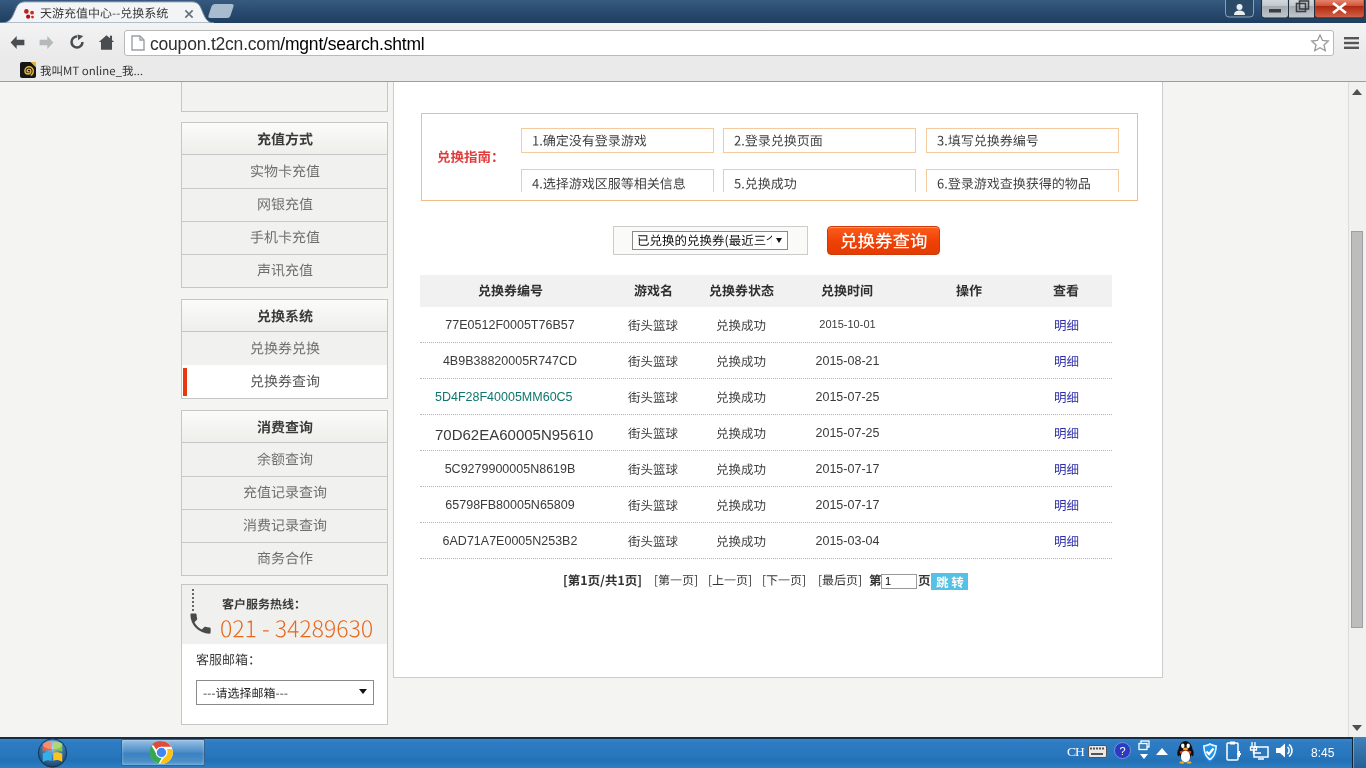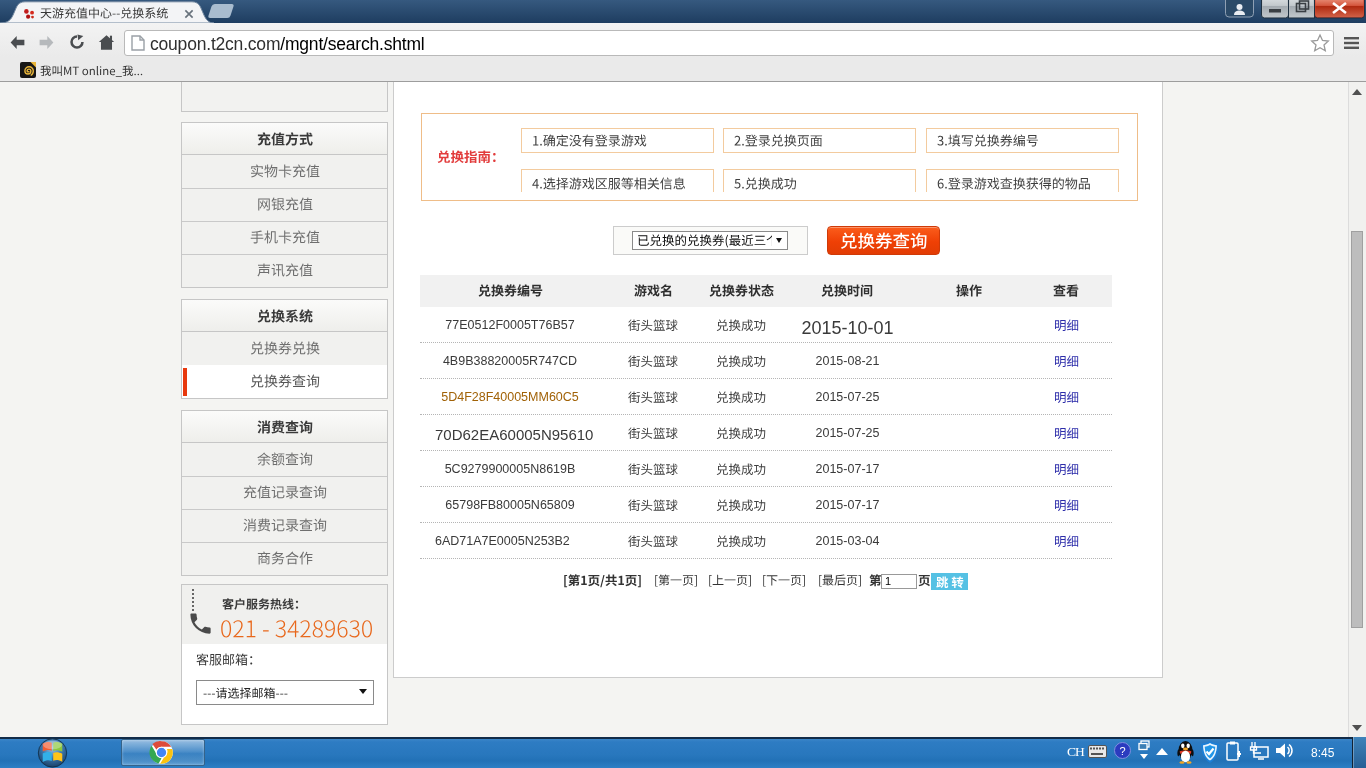--- a/index.html
+++ b/index.html
@@ -143,38 +143,38 @@
     <path fill="#2f2f2f" d="M324 660H662V711H324ZM324 534H662V584H324ZM61 836V941H940V836ZM437 30V142H53V246H321C244 323 135 389 24 425C49 448 84 492 101 520C136 506 171 489 205 470V790H788V463C823 483 859 499 896 513C912 483 948 438 974 415C861 381 749 320 669 246H949V142H556V30ZM230 455C309 406 380 345 437 275V426H556V274C616 345 691 407 773 455Z M1368 681H1731V725H1368ZM1368 606V563H1731V606ZM1368 800H1731V845H1368ZM1818 34C1648 62 1359 74 1113 74C1124 98 1134 137 1136 163C1214 164 1298 163 1382 160L1369 203H1124V293H1338L1319 336H1054V431H1268C1208 527 1128 610 1023 667C1046 690 1081 734 1098 762C1157 728 1209 687 1254 641V972H1368V936H1731V972H1851V473H1382L1405 431H1946V336H1450L1467 293H1891V203H1498L1512 155C1649 148 1781 137 1887 119Z"></path>
   </svg>
 <div class="abs" style="left:420px;top:342px;width:692px;height:0;border-bottom:1px dotted #b5b5b5"></div>
 <div class="abs" style="left:435px;top:318px;width:150px;font-size:12.5px;color:#3a3a3a;text-align:center">77E0512F0005T76B57</div>
 <svg style="position:absolute;left:628.0px;top:319px;width:50.0px;height:12.5px" viewBox="0 0 4000 1000">
     <path fill="#3f3f3f" d="M694 99V166H946V99ZM209 40C173 108 99 191 31 241C43 255 63 282 72 297C148 239 229 147 278 65ZM443 40V166H310V231H443V365H290V432H667V365H514V231H649V166H514V40ZM685 367V435H792V868C792 881 788 885 773 886C758 887 711 886 655 885C665 907 675 939 678 960C750 960 799 959 828 946C858 934 866 912 866 868V435H960V367ZM268 818 277 888C387 874 540 855 687 835L685 769L514 790V642H660V576H514V453H442V576H296V642H442V798ZM239 241C188 352 103 458 16 529C31 544 52 579 61 594C91 568 121 537 150 503V961H219V413C252 365 282 314 306 264Z M1537 715C1673 781 1812 870 1893 946L1943 888C1860 815 1716 726 1577 661ZM1192 139C1273 169 1372 221 1420 262L1464 201C1414 161 1313 113 1233 85ZM1102 321C1183 353 1281 408 1329 449L1377 390C1327 349 1227 298 1147 268ZM1057 498V569H1483C1429 722 1313 831 1056 893C1072 910 1092 938 1100 956C1384 884 1508 752 1563 569H1946V498H1580C1605 369 1605 219 1606 50H1529C1528 224 1530 373 1502 498Z M2650 462C2694 512 2739 583 2756 630L2818 596C2799 549 2753 481 2708 431ZM2317 287V619H2391V287ZM2130 309V596H2201V309ZM2585 265C2559 371 2511 475 2451 542C2469 552 2499 573 2512 584C2548 541 2581 484 2608 420H2908V355H2634C2642 330 2650 305 2657 280ZM2157 653V866H2046V933H2954V866H2849V653ZM2227 866V715H2366V866ZM2430 866V715H2570V866ZM2635 866V715H2776V866ZM2190 35C2155 114 2094 192 2029 243C2047 253 2077 273 2091 285C2123 256 2156 219 2185 178H2263C2284 210 2306 249 2316 275L2383 253C2374 232 2358 204 2341 178H2481V121H2223C2237 99 2249 77 2259 55ZM2599 35C2569 115 2515 192 2451 242C2470 249 2502 266 2517 276C2546 250 2576 216 2602 178H2686C2714 210 2742 251 2755 279L2822 252C2812 231 2793 204 2772 178H2943V121H2637C2649 99 2660 76 2669 52Z M3392 373C3436 432 3481 512 3498 562L3561 532C3542 481 3495 404 3450 347ZM3743 90C3787 122 3838 168 3862 201L3907 156C3883 125 3830 81 3787 51ZM3879 341C3846 397 3792 472 3744 530C3723 470 3708 401 3695 320V283H3958V214H3695V41H3622V214H3377V283H3622V546C3519 640 3407 738 3338 795L3385 859C3454 796 3540 713 3622 630V867C3622 884 3616 889 3600 889C3585 890 3534 890 3475 888C3486 909 3498 941 3502 961C3581 961 3627 958 3655 945C3683 933 3695 912 3695 866V586C3743 712 3814 804 3927 888C3937 868 3957 844 3975 831C3879 764 3815 690 3769 592C3824 536 3892 448 3944 376ZM3034 783 3051 855C3141 826 3260 788 3372 752L3361 684L3237 723V467H3337V397H3237V178H3353V108H3046V178H3166V397H3054V467H3166V744Z"></path>
   </svg>
 <svg style="position:absolute;left:716.0px;top:319px;width:50.0px;height:12.5px" viewBox="0 0 4000 1000">
     <path fill="#3f3f3f" d="M236 309H759V514H236ZM160 241V582H348C330 743 282 845 59 898C74 913 94 943 102 962C344 897 405 775 426 582H570V839C570 921 597 943 689 943C708 943 826 943 847 943C927 943 948 909 957 778C936 773 904 761 888 748C884 857 877 874 840 874C815 874 718 874 698 874C655 874 648 869 648 839V582H839V241H657C697 189 741 123 777 65L699 40C670 101 618 185 574 241H346L404 212C384 165 336 93 292 40L228 68C269 121 313 193 334 241Z M1164 41V242H1048V312H1164V535C1116 549 1072 562 1036 571L1056 645L1164 610V868C1164 880 1159 884 1148 884C1137 885 1103 885 1064 884C1074 905 1084 938 1087 957C1145 958 1182 955 1205 942C1229 930 1238 909 1238 868V586L1345 551L1334 481L1238 512V312H1331V242H1238V41ZM1536 192H1744C1721 226 1692 263 1664 293H1458C1487 260 1513 226 1536 192ZM1333 591V656H1575C1535 743 1452 832 1279 908C1295 922 1318 946 1329 961C1499 881 1588 787 1635 694C1699 812 1802 908 1921 957C1931 939 1953 912 1969 897C1848 855 1744 765 1687 656H1950V591H1880V293H1750C1788 251 1827 202 1853 158L1803 124L1791 128H1575C1589 102 1602 77 1613 52L1537 38C1502 123 1435 229 1337 308C1353 319 1377 344 1388 361L1406 345V591ZM1478 591V353H1611V458C1611 498 1609 543 1598 591ZM1805 591H1671C1682 544 1684 499 1684 459V353H1805Z M2544 41C2544 98 2546 155 2549 210H2128V491C2128 621 2119 794 2036 917C2054 926 2086 952 2099 967C2191 835 2206 633 2206 492V485H2389C2385 657 2380 721 2367 736C2359 745 2350 747 2335 747C2318 747 2275 747 2229 742C2241 761 2249 791 2250 812C2299 815 2345 815 2371 813C2398 810 2415 803 2431 784C2452 757 2457 672 2462 447C2462 437 2463 415 2463 415H2206V283H2554C2566 445 2590 593 2628 708C2562 784 2485 846 2396 893C2412 908 2439 939 2451 955C2528 909 2597 854 2658 788C2704 891 2764 953 2841 953C2918 953 2946 903 2959 732C2939 725 2911 708 2894 691C2888 824 2876 876 2847 876C2796 876 2751 819 2714 721C2788 625 2847 511 2890 380L2815 361C2783 462 2740 553 2686 633C2660 536 2641 417 2630 283H2951V210H2626C2623 155 2622 99 2622 41ZM2671 90C2735 123 2812 174 2850 210L2897 158C2858 124 2779 75 2716 44Z M3038 698 3056 775C3163 746 3307 705 3443 666L3434 595L3273 638V230H3419V158H3051V230H3199V658C3138 674 3082 688 3038 698ZM3597 56C3597 129 3596 200 3594 269H3426V341H3591C3576 585 3521 787 3307 902C3326 916 3351 942 3361 961C3590 833 3649 607 3665 341H3865C3851 697 3834 833 3805 864C3794 877 3784 880 3763 880C3741 880 3685 879 3623 874C3637 894 3645 926 3647 948C3704 951 3762 952 3794 949C3828 946 3850 938 3872 910C3910 864 3924 720 3940 306C3940 296 3940 269 3940 269H3669C3671 200 3672 129 3672 56Z"></path>
   </svg>
-<div class="abs" style="left:790px;top:318px;width:115px;font-size:18px;color:#3a3a3a;text-align:center">2015-10-01</div>
+<div class="abs" style="left:790px;top:318px;width:115px;font-size:11px;color:#3a3a3a;text-align:center">2015-10-01</div>
 <svg style="position:absolute;left:1053.5px;top:319px;width:25.0px;height:12.5px" viewBox="0 0 2000 1000">
     <path fill="#2d2daa" d="M338 429V628H151V429ZM338 361H151V170H338ZM80 101V792H151V698H408V101ZM854 153V326H574V153ZM501 83V439C501 595 484 786 314 915C330 926 358 951 369 967C484 879 535 758 558 639H854V861C854 879 847 885 829 885C812 886 749 887 684 884C695 905 708 937 711 958C798 958 852 956 885 944C917 932 928 908 928 861V83ZM854 394V571H568C573 526 574 481 574 440V394Z M1037 827 1050 901C1148 881 1281 856 1410 830L1405 762C1270 787 1130 813 1037 827ZM1058 456C1074 448 1099 443 1243 426C1191 491 1144 544 1123 563C1088 598 1062 621 1040 626C1049 645 1060 681 1064 696C1086 684 1122 676 1408 630C1405 615 1404 586 1404 566L1178 598C1263 514 1348 410 1422 304L1357 264C1338 296 1316 328 1294 358L1141 372C1206 286 1272 176 1324 67L1251 36C1201 158 1121 287 1095 320C1070 355 1052 378 1033 382C1041 402 1054 440 1058 456ZM1647 810H1503V527H1647ZM1716 810V527H1858V810ZM1433 92V945H1503V880H1858V937H1930V92ZM1647 456H1503V167H1647ZM1716 456V167H1858V456Z"></path>
   </svg>
 <div class="abs" style="left:420px;top:378px;width:692px;height:0;border-bottom:1px dotted #b5b5b5"></div>
 <div class="abs" style="left:435px;top:354px;width:150px;font-size:12.5px;color:#3a3a3a;text-align:center">4B9B38820005R747CD</div>
 <svg style="position:absolute;left:628.0px;top:355px;width:50.0px;height:12.5px" viewBox="0 0 4000 1000">
     <path fill="#3f3f3f" d="M694 99V166H946V99ZM209 40C173 108 99 191 31 241C43 255 63 282 72 297C148 239 229 147 278 65ZM443 40V166H310V231H443V365H290V432H667V365H514V231H649V166H514V40ZM685 367V435H792V868C792 881 788 885 773 886C758 887 711 886 655 885C665 907 675 939 678 960C750 960 799 959 828 946C858 934 866 912 866 868V435H960V367ZM268 818 277 888C387 874 540 855 687 835L685 769L514 790V642H660V576H514V453H442V576H296V642H442V798ZM239 241C188 352 103 458 16 529C31 544 52 579 61 594C91 568 121 537 150 503V961H219V413C252 365 282 314 306 264Z M1537 715C1673 781 1812 870 1893 946L1943 888C1860 815 1716 726 1577 661ZM1192 139C1273 169 1372 221 1420 262L1464 201C1414 161 1313 113 1233 85ZM1102 321C1183 353 1281 408 1329 449L1377 390C1327 349 1227 298 1147 268ZM1057 498V569H1483C1429 722 1313 831 1056 893C1072 910 1092 938 1100 956C1384 884 1508 752 1563 569H1946V498H1580C1605 369 1605 219 1606 50H1529C1528 224 1530 373 1502 498Z M2650 462C2694 512 2739 583 2756 630L2818 596C2799 549 2753 481 2708 431ZM2317 287V619H2391V287ZM2130 309V596H2201V309ZM2585 265C2559 371 2511 475 2451 542C2469 552 2499 573 2512 584C2548 541 2581 484 2608 420H2908V355H2634C2642 330 2650 305 2657 280ZM2157 653V866H2046V933H2954V866H2849V653ZM2227 866V715H2366V866ZM2430 866V715H2570V866ZM2635 866V715H2776V866ZM2190 35C2155 114 2094 192 2029 243C2047 253 2077 273 2091 285C2123 256 2156 219 2185 178H2263C2284 210 2306 249 2316 275L2383 253C2374 232 2358 204 2341 178H2481V121H2223C2237 99 2249 77 2259 55ZM2599 35C2569 115 2515 192 2451 242C2470 249 2502 266 2517 276C2546 250 2576 216 2602 178H2686C2714 210 2742 251 2755 279L2822 252C2812 231 2793 204 2772 178H2943V121H2637C2649 99 2660 76 2669 52Z M3392 373C3436 432 3481 512 3498 562L3561 532C3542 481 3495 404 3450 347ZM3743 90C3787 122 3838 168 3862 201L3907 156C3883 125 3830 81 3787 51ZM3879 341C3846 397 3792 472 3744 530C3723 470 3708 401 3695 320V283H3958V214H3695V41H3622V214H3377V283H3622V546C3519 640 3407 738 3338 795L3385 859C3454 796 3540 713 3622 630V867C3622 884 3616 889 3600 889C3585 890 3534 890 3475 888C3486 909 3498 941 3502 961C3581 961 3627 958 3655 945C3683 933 3695 912 3695 866V586C3743 712 3814 804 3927 888C3937 868 3957 844 3975 831C3879 764 3815 690 3769 592C3824 536 3892 448 3944 376ZM3034 783 3051 855C3141 826 3260 788 3372 752L3361 684L3237 723V467H3337V397H3237V178H3353V108H3046V178H3166V397H3054V467H3166V744Z"></path>
   </svg>
 <svg style="position:absolute;left:716.0px;top:355px;width:50.0px;height:12.5px" viewBox="0 0 4000 1000">
     <path fill="#3f3f3f" d="M236 309H759V514H236ZM160 241V582H348C330 743 282 845 59 898C74 913 94 943 102 962C344 897 405 775 426 582H570V839C570 921 597 943 689 943C708 943 826 943 847 943C927 943 948 909 957 778C936 773 904 761 888 748C884 857 877 874 840 874C815 874 718 874 698 874C655 874 648 869 648 839V582H839V241H657C697 189 741 123 777 65L699 40C670 101 618 185 574 241H346L404 212C384 165 336 93 292 40L228 68C269 121 313 193 334 241Z M1164 41V242H1048V312H1164V535C1116 549 1072 562 1036 571L1056 645L1164 610V868C1164 880 1159 884 1148 884C1137 885 1103 885 1064 884C1074 905 1084 938 1087 957C1145 958 1182 955 1205 942C1229 930 1238 909 1238 868V586L1345 551L1334 481L1238 512V312H1331V242H1238V41ZM1536 192H1744C1721 226 1692 263 1664 293H1458C1487 260 1513 226 1536 192ZM1333 591V656H1575C1535 743 1452 832 1279 908C1295 922 1318 946 1329 961C1499 881 1588 787 1635 694C1699 812 1802 908 1921 957C1931 939 1953 912 1969 897C1848 855 1744 765 1687 656H1950V591H1880V293H1750C1788 251 1827 202 1853 158L1803 124L1791 128H1575C1589 102 1602 77 1613 52L1537 38C1502 123 1435 229 1337 308C1353 319 1377 344 1388 361L1406 345V591ZM1478 591V353H1611V458C1611 498 1609 543 1598 591ZM1805 591H1671C1682 544 1684 499 1684 459V353H1805Z M2544 41C2544 98 2546 155 2549 210H2128V491C2128 621 2119 794 2036 917C2054 926 2086 952 2099 967C2191 835 2206 633 2206 492V485H2389C2385 657 2380 721 2367 736C2359 745 2350 747 2335 747C2318 747 2275 747 2229 742C2241 761 2249 791 2250 812C2299 815 2345 815 2371 813C2398 810 2415 803 2431 784C2452 757 2457 672 2462 447C2462 437 2463 415 2463 415H2206V283H2554C2566 445 2590 593 2628 708C2562 784 2485 846 2396 893C2412 908 2439 939 2451 955C2528 909 2597 854 2658 788C2704 891 2764 953 2841 953C2918 953 2946 903 2959 732C2939 725 2911 708 2894 691C2888 824 2876 876 2847 876C2796 876 2751 819 2714 721C2788 625 2847 511 2890 380L2815 361C2783 462 2740 553 2686 633C2660 536 2641 417 2630 283H2951V210H2626C2623 155 2622 99 2622 41ZM2671 90C2735 123 2812 174 2850 210L2897 158C2858 124 2779 75 2716 44Z M3038 698 3056 775C3163 746 3307 705 3443 666L3434 595L3273 638V230H3419V158H3051V230H3199V658C3138 674 3082 688 3038 698ZM3597 56C3597 129 3596 200 3594 269H3426V341H3591C3576 585 3521 787 3307 902C3326 916 3351 942 3361 961C3590 833 3649 607 3665 341H3865C3851 697 3834 833 3805 864C3794 877 3784 880 3763 880C3741 880 3685 879 3623 874C3637 894 3645 926 3647 948C3704 951 3762 952 3794 949C3828 946 3850 938 3872 910C3910 864 3924 720 3940 306C3940 296 3940 269 3940 269H3669C3671 200 3672 129 3672 56Z"></path>
   </svg>
 <div class="abs" style="left:790px;top:354px;width:115px;font-size:12.5px;color:#3a3a3a;text-align:center">2015-08-21</div>
 <svg style="position:absolute;left:1053.5px;top:355px;width:25.0px;height:12.5px" viewBox="0 0 2000 1000">
     <path fill="#2d2daa" d="M338 429V628H151V429ZM338 361H151V170H338ZM80 101V792H151V698H408V101ZM854 153V326H574V153ZM501 83V439C501 595 484 786 314 915C330 926 358 951 369 967C484 879 535 758 558 639H854V861C854 879 847 885 829 885C812 886 749 887 684 884C695 905 708 937 711 958C798 958 852 956 885 944C917 932 928 908 928 861V83ZM854 394V571H568C573 526 574 481 574 440V394Z M1037 827 1050 901C1148 881 1281 856 1410 830L1405 762C1270 787 1130 813 1037 827ZM1058 456C1074 448 1099 443 1243 426C1191 491 1144 544 1123 563C1088 598 1062 621 1040 626C1049 645 1060 681 1064 696C1086 684 1122 676 1408 630C1405 615 1404 586 1404 566L1178 598C1263 514 1348 410 1422 304L1357 264C1338 296 1316 328 1294 358L1141 372C1206 286 1272 176 1324 67L1251 36C1201 158 1121 287 1095 320C1070 355 1052 378 1033 382C1041 402 1054 440 1058 456ZM1647 810H1503V527H1647ZM1716 810V527H1858V810ZM1433 92V945H1503V880H1858V937H1930V92ZM1647 456H1503V167H1647ZM1716 456V167H1858V456Z"></path>
   </svg>
 <div class="abs" style="left:420px;top:414px;width:692px;height:0;border-bottom:1px dotted #b5b5b5"></div>
-<div class="abs" style="left:435px;top:390px;width:150px;font-size:12.5px;color:#a16207;text-align:center">5D4F28F40005MM60C5</div>
+<div class="abs" style="left:435px;top:390px;width:150px;font-size:12.5px;color:#0f766e;text-align:left">5D4F28F40005MM60C5</div>
 <svg style="position:absolute;left:628.0px;top:391px;width:50.0px;height:12.5px" viewBox="0 0 4000 1000">
     <path fill="#3f3f3f" d="M694 99V166H946V99ZM209 40C173 108 99 191 31 241C43 255 63 282 72 297C148 239 229 147 278 65ZM443 40V166H310V231H443V365H290V432H667V365H514V231H649V166H514V40ZM685 367V435H792V868C792 881 788 885 773 886C758 887 711 886 655 885C665 907 675 939 678 960C750 960 799 959 828 946C858 934 866 912 866 868V435H960V367ZM268 818 277 888C387 874 540 855 687 835L685 769L514 790V642H660V576H514V453H442V576H296V642H442V798ZM239 241C188 352 103 458 16 529C31 544 52 579 61 594C91 568 121 537 150 503V961H219V413C252 365 282 314 306 264Z M1537 715C1673 781 1812 870 1893 946L1943 888C1860 815 1716 726 1577 661ZM1192 139C1273 169 1372 221 1420 262L1464 201C1414 161 1313 113 1233 85ZM1102 321C1183 353 1281 408 1329 449L1377 390C1327 349 1227 298 1147 268ZM1057 498V569H1483C1429 722 1313 831 1056 893C1072 910 1092 938 1100 956C1384 884 1508 752 1563 569H1946V498H1580C1605 369 1605 219 1606 50H1529C1528 224 1530 373 1502 498Z M2650 462C2694 512 2739 583 2756 630L2818 596C2799 549 2753 481 2708 431ZM2317 287V619H2391V287ZM2130 309V596H2201V309ZM2585 265C2559 371 2511 475 2451 542C2469 552 2499 573 2512 584C2548 541 2581 484 2608 420H2908V355H2634C2642 330 2650 305 2657 280ZM2157 653V866H2046V933H2954V866H2849V653ZM2227 866V715H2366V866ZM2430 866V715H2570V866ZM2635 866V715H2776V866ZM2190 35C2155 114 2094 192 2029 243C2047 253 2077 273 2091 285C2123 256 2156 219 2185 178H2263C2284 210 2306 249 2316 275L2383 253C2374 232 2358 204 2341 178H2481V121H2223C2237 99 2249 77 2259 55ZM2599 35C2569 115 2515 192 2451 242C2470 249 2502 266 2517 276C2546 250 2576 216 2602 178H2686C2714 210 2742 251 2755 279L2822 252C2812 231 2793 204 2772 178H2943V121H2637C2649 99 2660 76 2669 52Z M3392 373C3436 432 3481 512 3498 562L3561 532C3542 481 3495 404 3450 347ZM3743 90C3787 122 3838 168 3862 201L3907 156C3883 125 3830 81 3787 51ZM3879 341C3846 397 3792 472 3744 530C3723 470 3708 401 3695 320V283H3958V214H3695V41H3622V214H3377V283H3622V546C3519 640 3407 738 3338 795L3385 859C3454 796 3540 713 3622 630V867C3622 884 3616 889 3600 889C3585 890 3534 890 3475 888C3486 909 3498 941 3502 961C3581 961 3627 958 3655 945C3683 933 3695 912 3695 866V586C3743 712 3814 804 3927 888C3937 868 3957 844 3975 831C3879 764 3815 690 3769 592C3824 536 3892 448 3944 376ZM3034 783 3051 855C3141 826 3260 788 3372 752L3361 684L3237 723V467H3337V397H3237V178H3353V108H3046V178H3166V397H3054V467H3166V744Z"></path>
   </svg>
 <svg style="position:absolute;left:716.0px;top:391px;width:50.0px;height:12.5px" viewBox="0 0 4000 1000">
     <path fill="#3f3f3f" d="M236 309H759V514H236ZM160 241V582H348C330 743 282 845 59 898C74 913 94 943 102 962C344 897 405 775 426 582H570V839C570 921 597 943 689 943C708 943 826 943 847 943C927 943 948 909 957 778C936 773 904 761 888 748C884 857 877 874 840 874C815 874 718 874 698 874C655 874 648 869 648 839V582H839V241H657C697 189 741 123 777 65L699 40C670 101 618 185 574 241H346L404 212C384 165 336 93 292 40L228 68C269 121 313 193 334 241Z M1164 41V242H1048V312H1164V535C1116 549 1072 562 1036 571L1056 645L1164 610V868C1164 880 1159 884 1148 884C1137 885 1103 885 1064 884C1074 905 1084 938 1087 957C1145 958 1182 955 1205 942C1229 930 1238 909 1238 868V586L1345 551L1334 481L1238 512V312H1331V242H1238V41ZM1536 192H1744C1721 226 1692 263 1664 293H1458C1487 260 1513 226 1536 192ZM1333 591V656H1575C1535 743 1452 832 1279 908C1295 922 1318 946 1329 961C1499 881 1588 787 1635 694C1699 812 1802 908 1921 957C1931 939 1953 912 1969 897C1848 855 1744 765 1687 656H1950V591H1880V293H1750C1788 251 1827 202 1853 158L1803 124L1791 128H1575C1589 102 1602 77 1613 52L1537 38C1502 123 1435 229 1337 308C1353 319 1377 344 1388 361L1406 345V591ZM1478 591V353H1611V458C1611 498 1609 543 1598 591ZM1805 591H1671C1682 544 1684 499 1684 459V353H1805Z M2544 41C2544 98 2546 155 2549 210H2128V491C2128 621 2119 794 2036 917C2054 926 2086 952 2099 967C2191 835 2206 633 2206 492V485H2389C2385 657 2380 721 2367 736C2359 745 2350 747 2335 747C2318 747 2275 747 2229 742C2241 761 2249 791 2250 812C2299 815 2345 815 2371 813C2398 810 2415 803 2431 784C2452 757 2457 672 2462 447C2462 437 2463 415 2463 415H2206V283H2554C2566 445 2590 593 2628 708C2562 784 2485 846 2396 893C2412 908 2439 939 2451 955C2528 909 2597 854 2658 788C2704 891 2764 953 2841 953C2918 953 2946 903 2959 732C2939 725 2911 708 2894 691C2888 824 2876 876 2847 876C2796 876 2751 819 2714 721C2788 625 2847 511 2890 380L2815 361C2783 462 2740 553 2686 633C2660 536 2641 417 2630 283H2951V210H2626C2623 155 2622 99 2622 41ZM2671 90C2735 123 2812 174 2850 210L2897 158C2858 124 2779 75 2716 44Z M3038 698 3056 775C3163 746 3307 705 3443 666L3434 595L3273 638V230H3419V158H3051V230H3199V658C3138 674 3082 688 3038 698ZM3597 56C3597 129 3596 200 3594 269H3426V341H3591C3576 585 3521 787 3307 902C3326 916 3351 942 3361 961C3590 833 3649 607 3665 341H3865C3851 697 3834 833 3805 864C3794 877 3784 880 3763 880C3741 880 3685 879 3623 874C3637 894 3645 926 3647 948C3704 951 3762 952 3794 949C3828 946 3850 938 3872 910C3910 864 3924 720 3940 306C3940 296 3940 269 3940 269H3669C3671 200 3672 129 3672 56Z"></path>
   </svg>
 <div class="abs" style="left:790px;top:390px;width:115px;font-size:12.5px;color:#3a3a3a;text-align:center">2015-07-25</div>
 <svg style="position:absolute;left:1053.5px;top:391px;width:25.0px;height:12.5px" viewBox="0 0 2000 1000">
     <path fill="#2d2daa" d="M338 429V628H151V429ZM338 361H151V170H338ZM80 101V792H151V698H408V101ZM854 153V326H574V153ZM501 83V439C501 595 484 786 314 915C330 926 358 951 369 967C484 879 535 758 558 639H854V861C854 879 847 885 829 885C812 886 749 887 684 884C695 905 708 937 711 958C798 958 852 956 885 944C917 932 928 908 928 861V83ZM854 394V571H568C573 526 574 481 574 440V394Z M1037 827 1050 901C1148 881 1281 856 1410 830L1405 762C1270 787 1130 813 1037 827ZM1058 456C1074 448 1099 443 1243 426C1191 491 1144 544 1123 563C1088 598 1062 621 1040 626C1049 645 1060 681 1064 696C1086 684 1122 676 1408 630C1405 615 1404 586 1404 566L1178 598C1263 514 1348 410 1422 304L1357 264C1338 296 1316 328 1294 358L1141 372C1206 286 1272 176 1324 67L1251 36C1201 158 1121 287 1095 320C1070 355 1052 378 1033 382C1041 402 1054 440 1058 456ZM1647 810H1503V527H1647ZM1716 810V527H1858V810ZM1433 92V945H1503V880H1858V937H1930V92ZM1647 456H1503V167H1647ZM1716 456V167H1858V456Z"></path>
   </svg>
@@ -208,21 +208,21 @@
     <path fill="#3f3f3f" d="M694 99V166H946V99ZM209 40C173 108 99 191 31 241C43 255 63 282 72 297C148 239 229 147 278 65ZM443 40V166H310V231H443V365H290V432H667V365H514V231H649V166H514V40ZM685 367V435H792V868C792 881 788 885 773 886C758 887 711 886 655 885C665 907 675 939 678 960C750 960 799 959 828 946C858 934 866 912 866 868V435H960V367ZM268 818 277 888C387 874 540 855 687 835L685 769L514 790V642H660V576H514V453H442V576H296V642H442V798ZM239 241C188 352 103 458 16 529C31 544 52 579 61 594C91 568 121 537 150 503V961H219V413C252 365 282 314 306 264Z M1537 715C1673 781 1812 870 1893 946L1943 888C1860 815 1716 726 1577 661ZM1192 139C1273 169 1372 221 1420 262L1464 201C1414 161 1313 113 1233 85ZM1102 321C1183 353 1281 408 1329 449L1377 390C1327 349 1227 298 1147 268ZM1057 498V569H1483C1429 722 1313 831 1056 893C1072 910 1092 938 1100 956C1384 884 1508 752 1563 569H1946V498H1580C1605 369 1605 219 1606 50H1529C1528 224 1530 373 1502 498Z M2650 462C2694 512 2739 583 2756 630L2818 596C2799 549 2753 481 2708 431ZM2317 287V619H2391V287ZM2130 309V596H2201V309ZM2585 265C2559 371 2511 475 2451 542C2469 552 2499 573 2512 584C2548 541 2581 484 2608 420H2908V355H2634C2642 330 2650 305 2657 280ZM2157 653V866H2046V933H2954V866H2849V653ZM2227 866V715H2366V866ZM2430 866V715H2570V866ZM2635 866V715H2776V866ZM2190 35C2155 114 2094 192 2029 243C2047 253 2077 273 2091 285C2123 256 2156 219 2185 178H2263C2284 210 2306 249 2316 275L2383 253C2374 232 2358 204 2341 178H2481V121H2223C2237 99 2249 77 2259 55ZM2599 35C2569 115 2515 192 2451 242C2470 249 2502 266 2517 276C2546 250 2576 216 2602 178H2686C2714 210 2742 251 2755 279L2822 252C2812 231 2793 204 2772 178H2943V121H2637C2649 99 2660 76 2669 52Z M3392 373C3436 432 3481 512 3498 562L3561 532C3542 481 3495 404 3450 347ZM3743 90C3787 122 3838 168 3862 201L3907 156C3883 125 3830 81 3787 51ZM3879 341C3846 397 3792 472 3744 530C3723 470 3708 401 3695 320V283H3958V214H3695V41H3622V214H3377V283H3622V546C3519 640 3407 738 3338 795L3385 859C3454 796 3540 713 3622 630V867C3622 884 3616 889 3600 889C3585 890 3534 890 3475 888C3486 909 3498 941 3502 961C3581 961 3627 958 3655 945C3683 933 3695 912 3695 866V586C3743 712 3814 804 3927 888C3937 868 3957 844 3975 831C3879 764 3815 690 3769 592C3824 536 3892 448 3944 376ZM3034 783 3051 855C3141 826 3260 788 3372 752L3361 684L3237 723V467H3337V397H3237V178H3353V108H3046V178H3166V397H3054V467H3166V744Z"></path>
   </svg>
 <svg style="position:absolute;left:716.0px;top:499px;width:50.0px;height:12.5px" viewBox="0 0 4000 1000">
     <path fill="#3f3f3f" d="M236 309H759V514H236ZM160 241V582H348C330 743 282 845 59 898C74 913 94 943 102 962C344 897 405 775 426 582H570V839C570 921 597 943 689 943C708 943 826 943 847 943C927 943 948 909 957 778C936 773 904 761 888 748C884 857 877 874 840 874C815 874 718 874 698 874C655 874 648 869 648 839V582H839V241H657C697 189 741 123 777 65L699 40C670 101 618 185 574 241H346L404 212C384 165 336 93 292 40L228 68C269 121 313 193 334 241Z M1164 41V242H1048V312H1164V535C1116 549 1072 562 1036 571L1056 645L1164 610V868C1164 880 1159 884 1148 884C1137 885 1103 885 1064 884C1074 905 1084 938 1087 957C1145 958 1182 955 1205 942C1229 930 1238 909 1238 868V586L1345 551L1334 481L1238 512V312H1331V242H1238V41ZM1536 192H1744C1721 226 1692 263 1664 293H1458C1487 260 1513 226 1536 192ZM1333 591V656H1575C1535 743 1452 832 1279 908C1295 922 1318 946 1329 961C1499 881 1588 787 1635 694C1699 812 1802 908 1921 957C1931 939 1953 912 1969 897C1848 855 1744 765 1687 656H1950V591H1880V293H1750C1788 251 1827 202 1853 158L1803 124L1791 128H1575C1589 102 1602 77 1613 52L1537 38C1502 123 1435 229 1337 308C1353 319 1377 344 1388 361L1406 345V591ZM1478 591V353H1611V458C1611 498 1609 543 1598 591ZM1805 591H1671C1682 544 1684 499 1684 459V353H1805Z M2544 41C2544 98 2546 155 2549 210H2128V491C2128 621 2119 794 2036 917C2054 926 2086 952 2099 967C2191 835 2206 633 2206 492V485H2389C2385 657 2380 721 2367 736C2359 745 2350 747 2335 747C2318 747 2275 747 2229 742C2241 761 2249 791 2250 812C2299 815 2345 815 2371 813C2398 810 2415 803 2431 784C2452 757 2457 672 2462 447C2462 437 2463 415 2463 415H2206V283H2554C2566 445 2590 593 2628 708C2562 784 2485 846 2396 893C2412 908 2439 939 2451 955C2528 909 2597 854 2658 788C2704 891 2764 953 2841 953C2918 953 2946 903 2959 732C2939 725 2911 708 2894 691C2888 824 2876 876 2847 876C2796 876 2751 819 2714 721C2788 625 2847 511 2890 380L2815 361C2783 462 2740 553 2686 633C2660 536 2641 417 2630 283H2951V210H2626C2623 155 2622 99 2622 41ZM2671 90C2735 123 2812 174 2850 210L2897 158C2858 124 2779 75 2716 44Z M3038 698 3056 775C3163 746 3307 705 3443 666L3434 595L3273 638V230H3419V158H3051V230H3199V658C3138 674 3082 688 3038 698ZM3597 56C3597 129 3596 200 3594 269H3426V341H3591C3576 585 3521 787 3307 902C3326 916 3351 942 3361 961C3590 833 3649 607 3665 341H3865C3851 697 3834 833 3805 864C3794 877 3784 880 3763 880C3741 880 3685 879 3623 874C3637 894 3645 926 3647 948C3704 951 3762 952 3794 949C3828 946 3850 938 3872 910C3910 864 3924 720 3940 306C3940 296 3940 269 3940 269H3669C3671 200 3672 129 3672 56Z"></path>
   </svg>
 <div class="abs" style="left:790px;top:498px;width:115px;font-size:12.5px;color:#3a3a3a;text-align:center">2015-07-17</div>
 <svg style="position:absolute;left:1053.5px;top:499px;width:25.0px;height:12.5px" viewBox="0 0 2000 1000">
     <path fill="#2d2daa" d="M338 429V628H151V429ZM338 361H151V170H338ZM80 101V792H151V698H408V101ZM854 153V326H574V153ZM501 83V439C501 595 484 786 314 915C330 926 358 951 369 967C484 879 535 758 558 639H854V861C854 879 847 885 829 885C812 886 749 887 684 884C695 905 708 937 711 958C798 958 852 956 885 944C917 932 928 908 928 861V83ZM854 394V571H568C573 526 574 481 574 440V394Z M1037 827 1050 901C1148 881 1281 856 1410 830L1405 762C1270 787 1130 813 1037 827ZM1058 456C1074 448 1099 443 1243 426C1191 491 1144 544 1123 563C1088 598 1062 621 1040 626C1049 645 1060 681 1064 696C1086 684 1122 676 1408 630C1405 615 1404 586 1404 566L1178 598C1263 514 1348 410 1422 304L1357 264C1338 296 1316 328 1294 358L1141 372C1206 286 1272 176 1324 67L1251 36C1201 158 1121 287 1095 320C1070 355 1052 378 1033 382C1041 402 1054 440 1058 456ZM1647 810H1503V527H1647ZM1716 810V527H1858V810ZM1433 92V945H1503V880H1858V937H1930V92ZM1647 456H1503V167H1647ZM1716 456V167H1858V456Z"></path>
   </svg>
 <div class="abs" style="left:420px;top:558px;width:692px;height:0;border-bottom:1px dotted #b5b5b5"></div>
-<div class="abs" style="left:435px;top:534px;width:150px;font-size:12.5px;color:#3a3a3a;text-align:left">6AD71A7E0005N253B2</div>
+<div class="abs" style="left:435px;top:534px;width:150px;font-size:12.5px;color:#3a3a3a;text-align:center">6AD71A7E0005N253B2</div>
 <svg style="position:absolute;left:628.0px;top:535px;width:50.0px;height:12.5px" viewBox="0 0 4000 1000">
     <path fill="#3f3f3f" d="M694 99V166H946V99ZM209 40C173 108 99 191 31 241C43 255 63 282 72 297C148 239 229 147 278 65ZM443 40V166H310V231H443V365H290V432H667V365H514V231H649V166H514V40ZM685 367V435H792V868C792 881 788 885 773 886C758 887 711 886 655 885C665 907 675 939 678 960C750 960 799 959 828 946C858 934 866 912 866 868V435H960V367ZM268 818 277 888C387 874 540 855 687 835L685 769L514 790V642H660V576H514V453H442V576H296V642H442V798ZM239 241C188 352 103 458 16 529C31 544 52 579 61 594C91 568 121 537 150 503V961H219V413C252 365 282 314 306 264Z M1537 715C1673 781 1812 870 1893 946L1943 888C1860 815 1716 726 1577 661ZM1192 139C1273 169 1372 221 1420 262L1464 201C1414 161 1313 113 1233 85ZM1102 321C1183 353 1281 408 1329 449L1377 390C1327 349 1227 298 1147 268ZM1057 498V569H1483C1429 722 1313 831 1056 893C1072 910 1092 938 1100 956C1384 884 1508 752 1563 569H1946V498H1580C1605 369 1605 219 1606 50H1529C1528 224 1530 373 1502 498Z M2650 462C2694 512 2739 583 2756 630L2818 596C2799 549 2753 481 2708 431ZM2317 287V619H2391V287ZM2130 309V596H2201V309ZM2585 265C2559 371 2511 475 2451 542C2469 552 2499 573 2512 584C2548 541 2581 484 2608 420H2908V355H2634C2642 330 2650 305 2657 280ZM2157 653V866H2046V933H2954V866H2849V653ZM2227 866V715H2366V866ZM2430 866V715H2570V866ZM2635 866V715H2776V866ZM2190 35C2155 114 2094 192 2029 243C2047 253 2077 273 2091 285C2123 256 2156 219 2185 178H2263C2284 210 2306 249 2316 275L2383 253C2374 232 2358 204 2341 178H2481V121H2223C2237 99 2249 77 2259 55ZM2599 35C2569 115 2515 192 2451 242C2470 249 2502 266 2517 276C2546 250 2576 216 2602 178H2686C2714 210 2742 251 2755 279L2822 252C2812 231 2793 204 2772 178H2943V121H2637C2649 99 2660 76 2669 52Z M3392 373C3436 432 3481 512 3498 562L3561 532C3542 481 3495 404 3450 347ZM3743 90C3787 122 3838 168 3862 201L3907 156C3883 125 3830 81 3787 51ZM3879 341C3846 397 3792 472 3744 530C3723 470 3708 401 3695 320V283H3958V214H3695V41H3622V214H3377V283H3622V546C3519 640 3407 738 3338 795L3385 859C3454 796 3540 713 3622 630V867C3622 884 3616 889 3600 889C3585 890 3534 890 3475 888C3486 909 3498 941 3502 961C3581 961 3627 958 3655 945C3683 933 3695 912 3695 866V586C3743 712 3814 804 3927 888C3937 868 3957 844 3975 831C3879 764 3815 690 3769 592C3824 536 3892 448 3944 376ZM3034 783 3051 855C3141 826 3260 788 3372 752L3361 684L3237 723V467H3337V397H3237V178H3353V108H3046V178H3166V397H3054V467H3166V744Z"></path>
   </svg>
 <svg style="position:absolute;left:716.0px;top:535px;width:50.0px;height:12.5px" viewBox="0 0 4000 1000">
     <path fill="#3f3f3f" d="M236 309H759V514H236ZM160 241V582H348C330 743 282 845 59 898C74 913 94 943 102 962C344 897 405 775 426 582H570V839C570 921 597 943 689 943C708 943 826 943 847 943C927 943 948 909 957 778C936 773 904 761 888 748C884 857 877 874 840 874C815 874 718 874 698 874C655 874 648 869 648 839V582H839V241H657C697 189 741 123 777 65L699 40C670 101 618 185 574 241H346L404 212C384 165 336 93 292 40L228 68C269 121 313 193 334 241Z M1164 41V242H1048V312H1164V535C1116 549 1072 562 1036 571L1056 645L1164 610V868C1164 880 1159 884 1148 884C1137 885 1103 885 1064 884C1074 905 1084 938 1087 957C1145 958 1182 955 1205 942C1229 930 1238 909 1238 868V586L1345 551L1334 481L1238 512V312H1331V242H1238V41ZM1536 192H1744C1721 226 1692 263 1664 293H1458C1487 260 1513 226 1536 192ZM1333 591V656H1575C1535 743 1452 832 1279 908C1295 922 1318 946 1329 961C1499 881 1588 787 1635 694C1699 812 1802 908 1921 957C1931 939 1953 912 1969 897C1848 855 1744 765 1687 656H1950V591H1880V293H1750C1788 251 1827 202 1853 158L1803 124L1791 128H1575C1589 102 1602 77 1613 52L1537 38C1502 123 1435 229 1337 308C1353 319 1377 344 1388 361L1406 345V591ZM1478 591V353H1611V458C1611 498 1609 543 1598 591ZM1805 591H1671C1682 544 1684 499 1684 459V353H1805Z M2544 41C2544 98 2546 155 2549 210H2128V491C2128 621 2119 794 2036 917C2054 926 2086 952 2099 967C2191 835 2206 633 2206 492V485H2389C2385 657 2380 721 2367 736C2359 745 2350 747 2335 747C2318 747 2275 747 2229 742C2241 761 2249 791 2250 812C2299 815 2345 815 2371 813C2398 810 2415 803 2431 784C2452 757 2457 672 2462 447C2462 437 2463 415 2463 415H2206V283H2554C2566 445 2590 593 2628 708C2562 784 2485 846 2396 893C2412 908 2439 939 2451 955C2528 909 2597 854 2658 788C2704 891 2764 953 2841 953C2918 953 2946 903 2959 732C2939 725 2911 708 2894 691C2888 824 2876 876 2847 876C2796 876 2751 819 2714 721C2788 625 2847 511 2890 380L2815 361C2783 462 2740 553 2686 633C2660 536 2641 417 2630 283H2951V210H2626C2623 155 2622 99 2622 41ZM2671 90C2735 123 2812 174 2850 210L2897 158C2858 124 2779 75 2716 44Z M3038 698 3056 775C3163 746 3307 705 3443 666L3434 595L3273 638V230H3419V158H3051V230H3199V658C3138 674 3082 688 3038 698ZM3597 56C3597 129 3596 200 3594 269H3426V341H3591C3576 585 3521 787 3307 902C3326 916 3351 942 3361 961C3590 833 3649 607 3665 341H3865C3851 697 3834 833 3805 864C3794 877 3784 880 3763 880C3741 880 3685 879 3623 874C3637 894 3645 926 3647 948C3704 951 3762 952 3794 949C3828 946 3850 938 3872 910C3910 864 3924 720 3940 306C3940 296 3940 269 3940 269H3669C3671 200 3672 129 3672 56Z"></path>
   </svg>
 <div class="abs" style="left:790px;top:534px;width:115px;font-size:12.5px;color:#3a3a3a;text-align:center">2015-03-04</div>
 <svg style="position:absolute;left:1053.5px;top:535px;width:25.0px;height:12.5px" viewBox="0 0 2000 1000">
     <path fill="#2d2daa" d="M338 429V628H151V429ZM338 361H151V170H338ZM80 101V792H151V698H408V101ZM854 153V326H574V153ZM501 83V439C501 595 484 786 314 915C330 926 358 951 369 967C484 879 535 758 558 639H854V861C854 879 847 885 829 885C812 886 749 887 684 884C695 905 708 937 711 958C798 958 852 956 885 944C917 932 928 908 928 861V83ZM854 394V571H568C573 526 574 481 574 440V394Z M1037 827 1050 901C1148 881 1281 856 1410 830L1405 762C1270 787 1130 813 1037 827ZM1058 456C1074 448 1099 443 1243 426C1191 491 1144 544 1123 563C1088 598 1062 621 1040 626C1049 645 1060 681 1064 696C1086 684 1122 676 1408 630C1405 615 1404 586 1404 566L1178 598C1263 514 1348 410 1422 304L1357 264C1338 296 1316 328 1294 358L1141 372C1206 286 1272 176 1324 67L1251 36C1201 158 1121 287 1095 320C1070 355 1052 378 1033 382C1041 402 1054 440 1058 456ZM1647 810H1503V527H1647ZM1716 810V527H1858V810ZM1433 92V945H1503V880H1858V937H1930V92ZM1647 456H1503V167H1647ZM1716 456V167H1858V456Z"></path>
   </svg>

